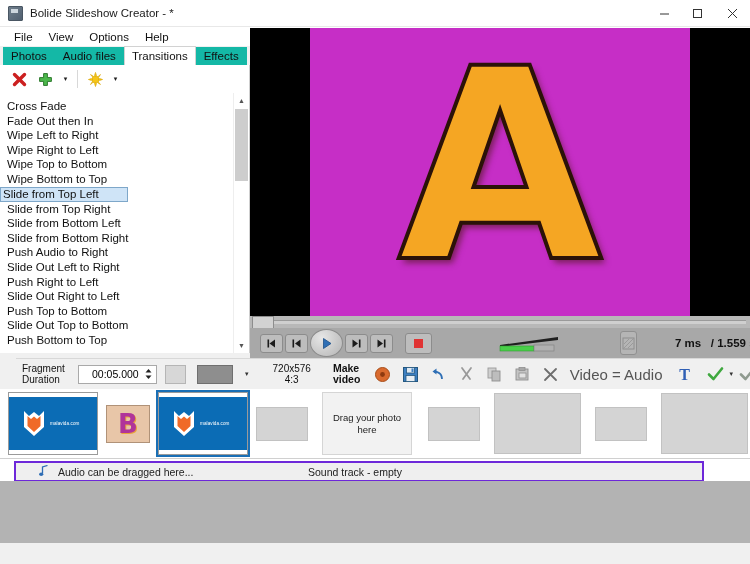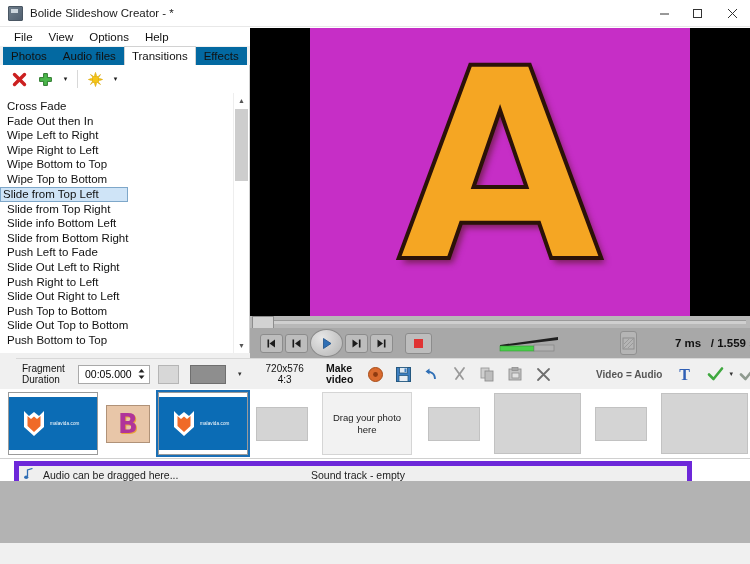--- a/index.html
+++ b/index.html
@@ -26,21 +26,21 @@
   .win-btn svg{display:block;}
 
   
   .menubar{height:19px;background:#fff;display:flex;align-items:center;padding-left:6px;}
   .menu-item{padding:1px 8px;font-size:11.5px;color:#111;}
 
   
   .tabstrip{height:20px;background:#f0f0f0;display:flex;align-items:flex-end;
             padding-left:3px;position:relative;}
   .tab{height:17px;line-height:17px;padding:0 7px;font-size:11.5px;color:#111;
-       background:#0369a1;border:1px solid transparent;}
+       background:#14b8a6;border:1px solid transparent;}
   .tab.active{background:#ffffff;border:1px solid #d2d2d2;border-bottom:none;
               height:19px;line-height:19px;}
 
   
   .leftpanel{position:absolute;left:0;top:65px;width:249px;height:288px;background:#fff;
              border-right:1px solid #cfcfcf;}
   .lp-toolbar{height:28px;background:#fff;display:flex;align-items:center;padding-left:8px;
               gap:4px;}
   .tb-btn{width:22px;height:22px;display:flex;align-items:center;justify-content:center;}
   .tb-arrow{width:11px;height:22px;display:flex;align-items:center;justify-content:center;
@@ -96,36 +96,36 @@
          border:1px solid #909090;border-radius:3px;display:flex;align-items:center;
          justify-content:center;}
   .t-time{margin-left:38px;font-size:11.5px;font-weight:bold;color:#111;white-space:nowrap;}
 
   
   .optbar{position:absolute;left:16px;top:358px;width:750px;height:30px;background:#f0f0f0;
           border-top:1px solid #d8d8d8;border-bottom:1px solid #d0d0d0;
           display:flex;align-items:center;}
   .fragdur{font-size:10px;line-height:11px;color:#111;margin-left:6px;width:54px;}
   .durfield{width:64px;height:17px;background:#fff;border:1px solid #a9a9a9;
-            display:flex;align-items:center;padding-left:6px;font-size:10.5px;
+            display:flex;align-items:center;padding-left:13px;font-size:10.5px;
             margin-left:2px;position:relative;}
   .spin{position:absolute;right:2px;top:1px;width:12px;height:14px;font-size:7px;
         display:flex;flex-direction:column;align-items:center;justify-content:center;
         color:#222;line-height:6px;}
   .swatch-sm{width:19px;height:17px;background:#d7d7d7;border:1px solid #b5b5b5;
              margin-left:8px;}
   .swatch-lg{width:34px;height:17px;background:#8e8e8e;border:1px solid #6f6f6f;
              margin-left:11px;}
   .combo-arrow{margin-left:12px;font-size:7px;color:#333;}
   .res{margin-left:24px;text-align:center;font-size:10px;line-height:11px;color:#111;}
   .make{margin-left:22px;font-size:10.5px;font-weight:bold;line-height:11px;color:#111;
         width:32px;}
   .icobtn{width:21px;height:21px;display:flex;align-items:center;justify-content:center;
           margin-left:7px;}
-  .va-label{font-size:10px;color:#555;margin-left:auto;font-weight:bold;}
+  .va-label{font-size:15px;color:#555;margin-left:auto;}
 
   
   .filmstrip{position:absolute;left:0;top:389px;width:750px;height:69px;background:#fff;
              border-bottom:1px solid #d0d0d0;display:flex;align-items:center;}
   .slot{position:relative;margin-left:8px;display:flex;align-items:center;
         justify-content:center;}
   .photo{width:88px;height:61px;background:#0b6cb5;position:relative;
          border:1px solid #9a9a9a;display:flex;align-items:center;}
   .photo.sel{outline:2px solid #1a6fb5;}
   .photo .bar{position:absolute;left:0;right:0;height:4px;background:#fff;}
@@ -140,21 +140,21 @@
   .blank{background:#d4d4d4;border:1px solid #c2c2c2;}
   .b-sm{width:50px;height:32px;}
   .b-lg{width:85px;height:59px;}
   .drag{width:88px;height:61px;background:#f2f2f2;border:1px solid #d5d5d5;
         display:flex;align-items:center;justify-content:center;text-align:center;
         font-size:9.5px;color:#222;line-height:12px;}
 
   
   .audiorow{position:absolute;left:0;top:459px;width:750px;height:22px;background:#fff;}
   .audiobox{position:absolute;left:14px;top:2px;width:668px;height:17px;background:#efefef;
-            border:5px solid #6d28d9;display:flex;align-items:center;}
+            border:2px solid #6d28d9;display:flex;align-items:center;padding-left:18px;}
   .note{margin-left:5px;color:#2e6db4;font-size:11px;}
   .a-hint{margin-left:9px;font-size:10.5px;color:#222;}
   .a-state{position:absolute;left:292px;font-size:10.5px;color:#222;}
 
   
   .bigpane{position:absolute;left:0;top:481px;width:750px;height:62px;background:#b3b3b3;}
 
   
   .statusbar{position:absolute;left:0;bottom:0;width:750px;height:21px;background:#f0f0f0;
              border-top:1px solid #d5d5d5;display:flex;align-items:center;}
@@ -230,27 +230,27 @@
       </div>
       <div class="tb-arrow">▾</div>
     </div>
 
     <div class="listwrap">
       <div class="listbox" id="translist">
           <div class="li">Cross Fade</div>
           <div class="li">Fade Out then In</div>
           <div class="li">Wipe Left to Right</div>
           <div class="li">Wipe Right to Left</div>
+          <div class="li">Wipe Top to Bottom</div>
           <div class="li">Wipe Bottom to Top</div>
-          <div class="li">Wipe Top to Bottom</div>
           <div class="li sel">Slide from Top Left</div>
           <div class="li">Slide from Top Right</div>
-          <div class="li">Slide info Bottom Left</div>
+          <div class="li">Slide from Bottom Left</div>
           <div class="li">Slide from Bottom Right</div>
-          <div class="li">Push Left to Fade</div>
+          <div class="li">Push Audio to Right</div>
           <div class="li">Slide Out Left to Right</div>
           <div class="li">Push Right to Left</div>
           <div class="li">Slide Out Right to Left</div>
           <div class="li">Push Top to Bottom</div>
           <div class="li">Slide Out Top to Bottom</div>
           <div class="li">Push Bottom to Top</div>
         </div>
       <div class="vscroll">
         <div class="vs-btn">▲</div>
         <div class="vs-thumb"></div>

